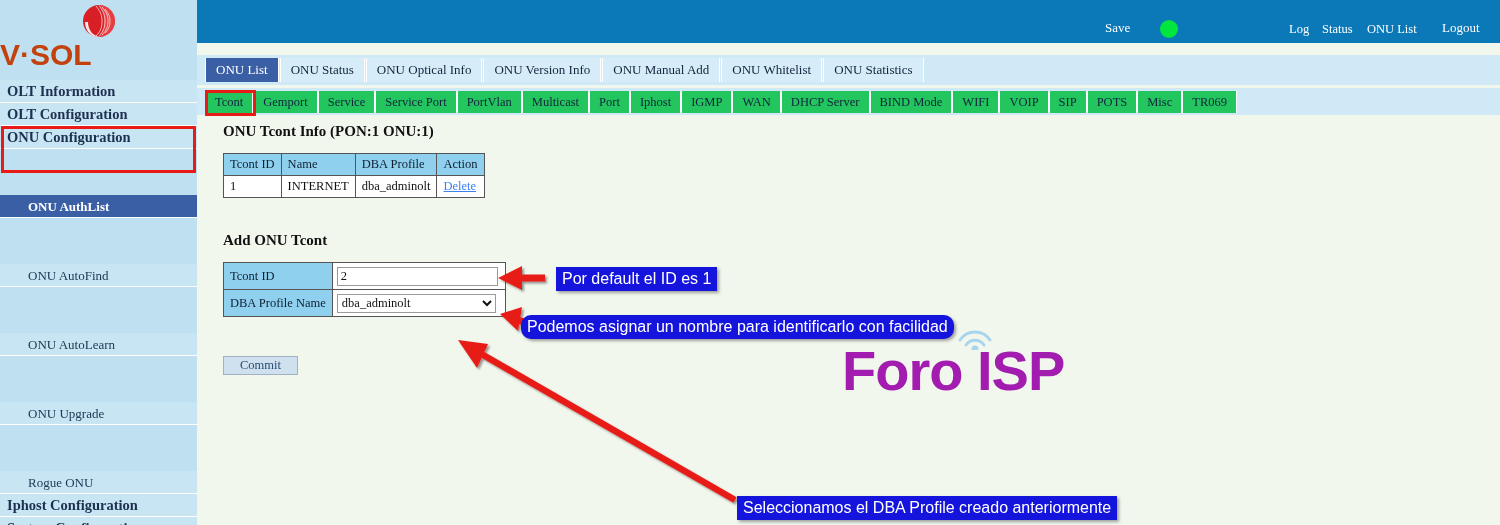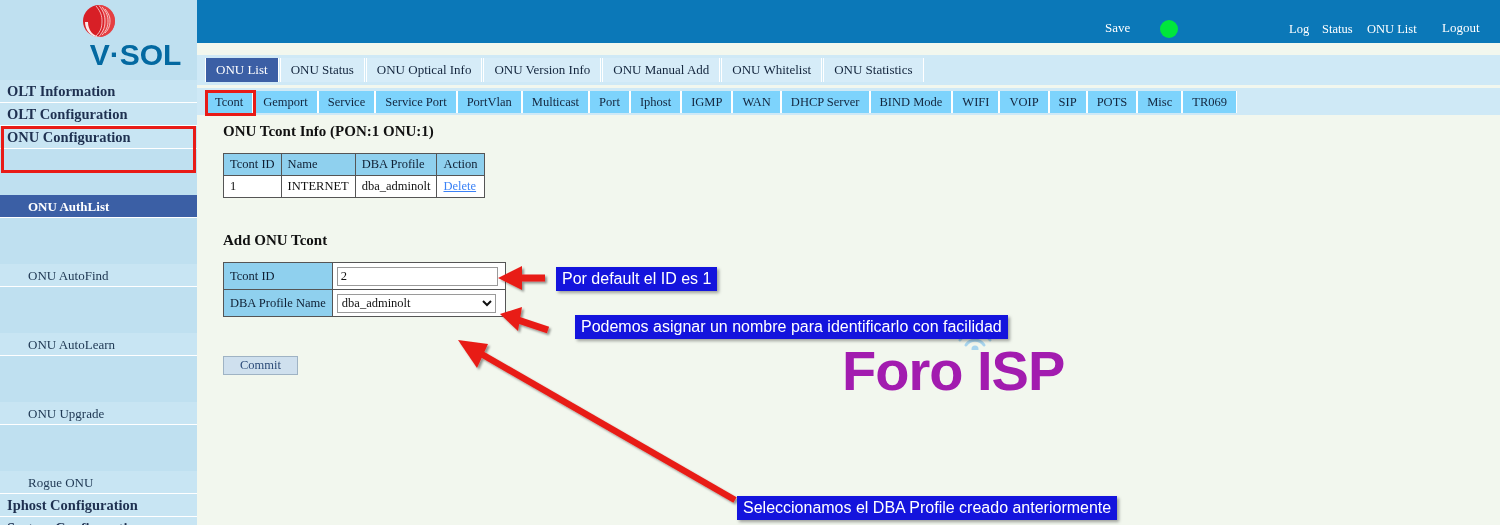--- a/index.html
+++ b/index.html
@@ -35,28 +35,26 @@
     top: 4px;
     transform: translateX(-50%);
     width: 34px;
     height: 34px;
   }
   #logo-text {
     position: absolute;
     top: 38px;
     left: 0;
     width: 100%;
-    text-align: center;
     font-family: "Liberation Sans", sans-serif;
     font-weight: bold;
     font-size: 30px;
     letter-spacing: 0px;
-    color: #0369a1;
+    color: #c2410c;
     line-height: 34px;
-    margin-left: 37px;
   }
   .nav-item {
     height: 23px;
     line-height: 23px;
     background: #c8e5f3;
     border-bottom: 1px solid #ffffff;
     color: #1e3050;
     font-size: 14.5px;
     font-weight: bold;
     padding-left: 7px;
@@ -163,21 +161,21 @@
     box-sizing: border-box;
   }
   .tab1.active {
     background: #3b5fa5;
     color: #ffffff;
   }
   .tab2 {
     height: 22px;
     line-height: 22px;
     padding: 0 9px;
-    background: #7dd3fc;
+    background: #22c55e;
     border-left: 1px solid #ffffff;
     border-right: 1px solid #ffffff;
     font-size: 12.5px;
     color: #13253d;
     white-space: nowrap;
     box-sizing: border-box;
   }
   #tcont-redbox {
     position: absolute;
     left: 205px;
@@ -324,21 +322,21 @@
     color: #ffffff;
     font-family: "Liberation Sans", sans-serif;
     font-size: 16px;
     line-height: 22px;
     padding: 1px 6px;
     white-space: nowrap;
     z-index: 20;
     box-shadow: 2px 2px 3px rgba(0,0,0,0.35);
   }
   #annot1 { left: 556px; top: 267px; }
-  #annot2 { left: 575px; top: 315px; }
+  #annot2 { left: 521px; top: 315px; border-radius: 10px; }
   #annot3 { left: 737px; top: 496px; }
 
   #arrows {
     position: absolute;
     left: 0; top: 0;
     width: 1500px; height: 525px;
     z-index: 19;
     pointer-events: none;
   }
 </style>

